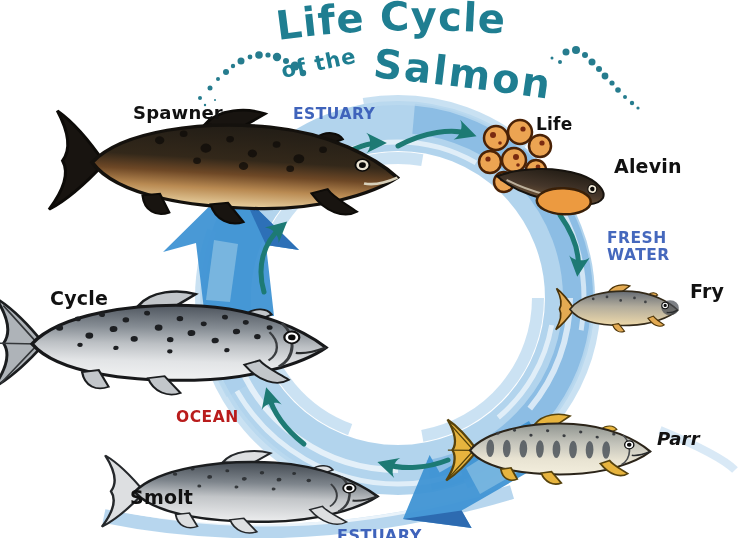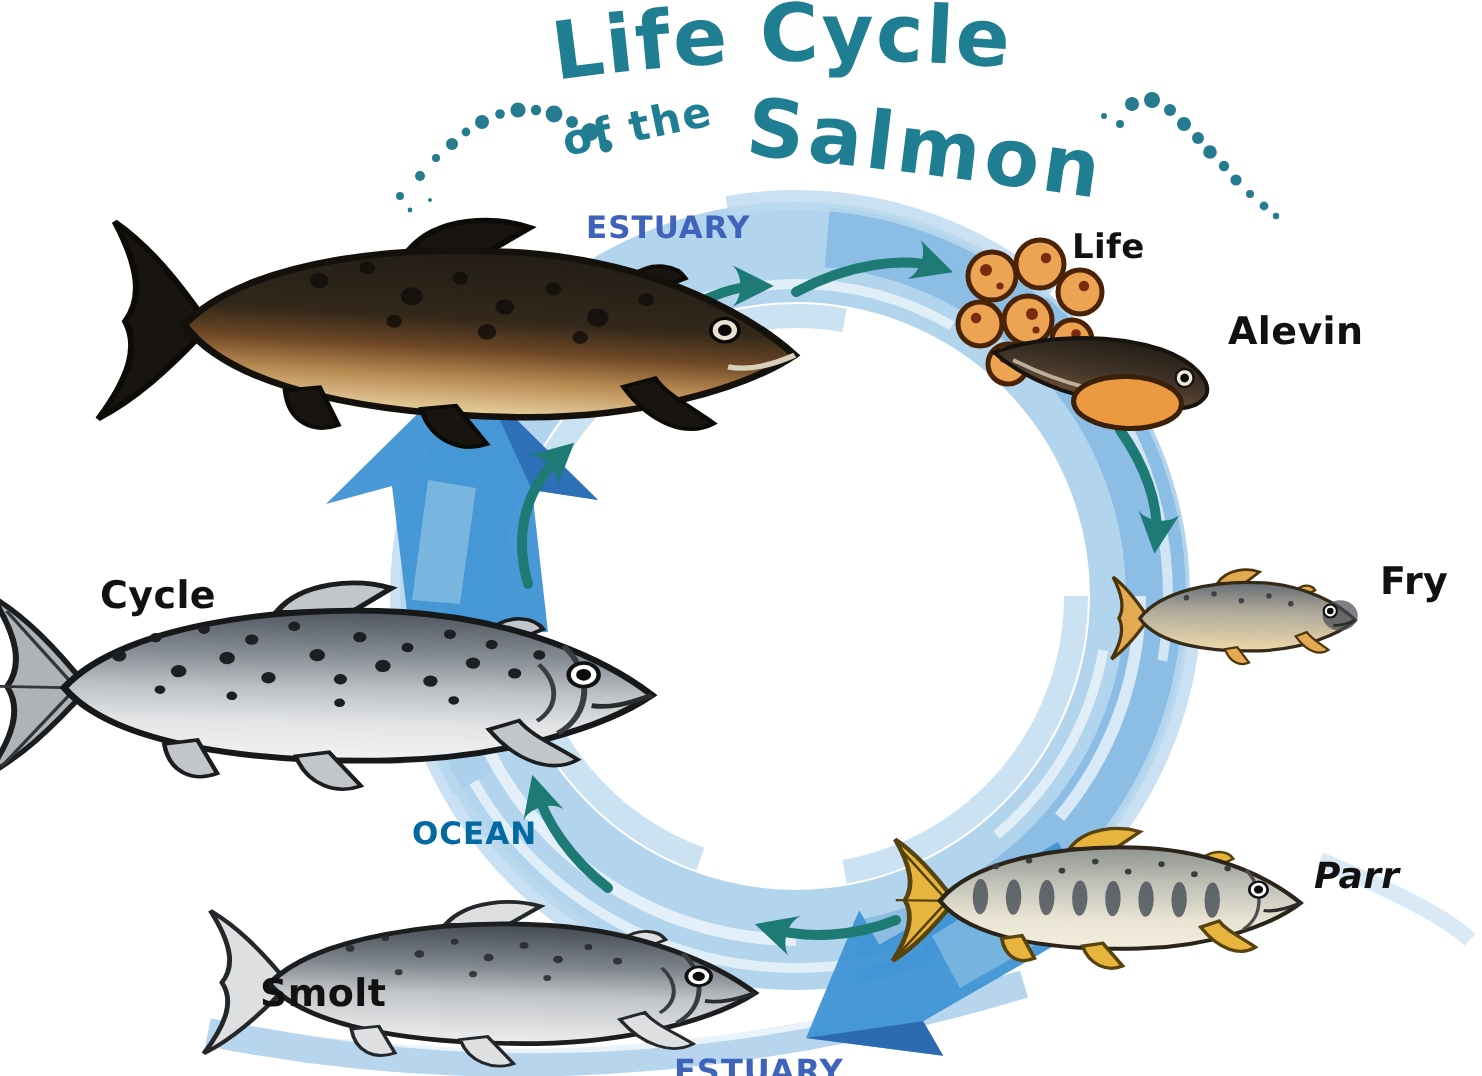--- a/index.html
+++ b/index.html
@@ -335,23 +335,25 @@
     <text class="title-text" font-size="21" letter-spacing="1">
       <textPath href="#arcB">of the</textPath>
     </text>
     <text class="title-text" font-size="40" letter-spacing="2">
       <textPath href="#arcC">Salmon</textPath>
     </text>
   </g>
 </svg>
 
 <div class="zone-label" style="left:293px;top:106px;color:#3f63bb;">ESTUARY</div>
-<div class="zone-label" style="left:176px;top:409px;color:#0369a1;margin-left:30px;">OCEAN</div>
+<div class="zone-label" style="left:607px;top:230px;width:70px;">FRESH WATER</div>
+<div class="zone-label" style="left:176px;top:409px;color:#b91c1c;">OCEAN</div>
 <div class="zone-label" style="left:337px;top:527px;color:#3f63bb;font-size:16px;">ESTUARY</div>
 
+<div class="stage-label" style="left:133px;top:102px;">Spawner</div>
 <div class="stage-label" style="left:536px;top:114px;font-size:17px;">Life</div>
 <div class="stage-label" style="left:614px;top:155px;font-size:19px;">Alevin</div>
 <div class="stage-label" style="left:690px;top:280px;font-size:19px;">Fry</div>
 <div class="stage-label" style="left:657px;top:428px;font-style:italic;">Parr</div>
 <div class="stage-label" style="left:130px;top:440px;font-size:19px;margin-top:46px;">Smolt</div>
 <div class="stage-label" style="left:50px;top:287px;font-size:19px;">Cycle</div>
 
 </div>
 
 </body></html>

